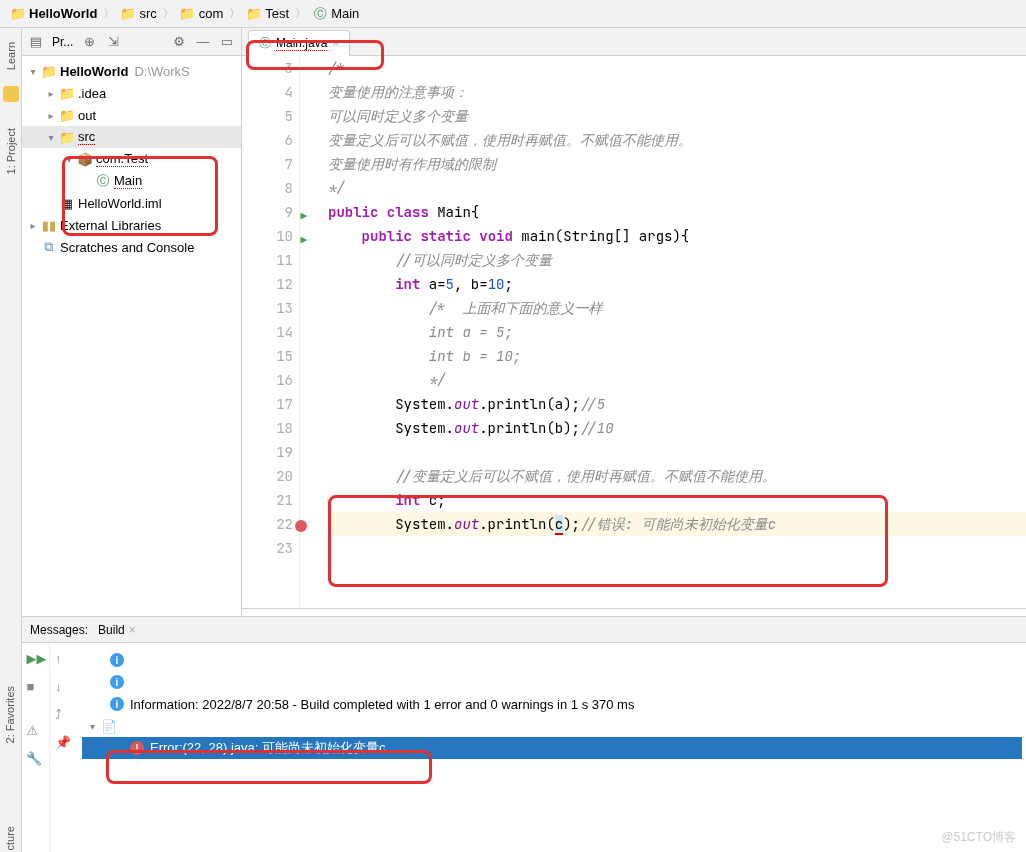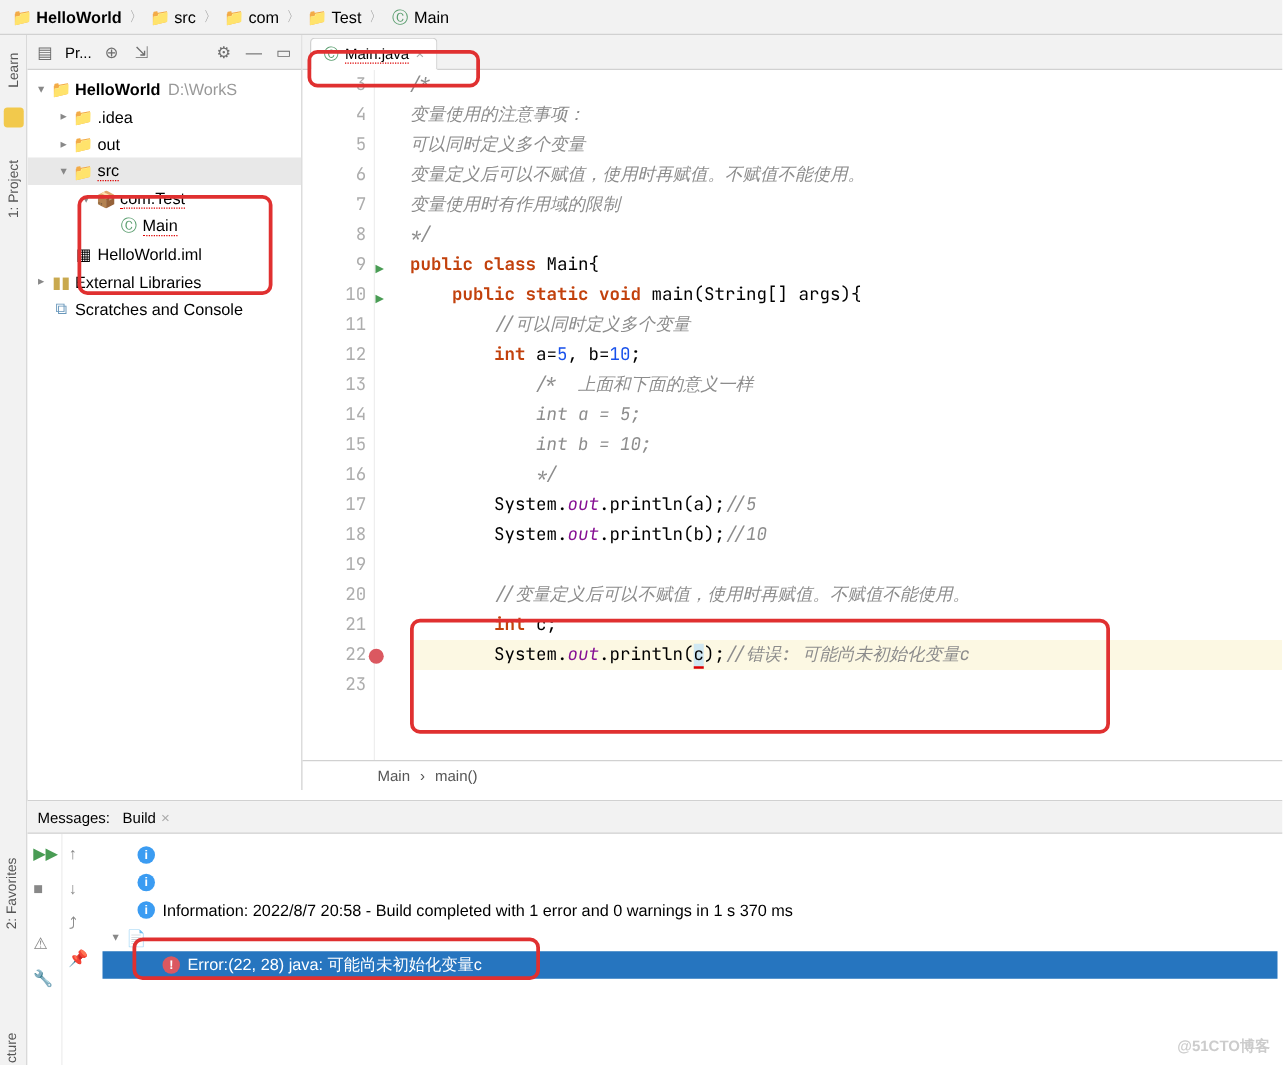--- a/index.html
+++ b/index.html
@@ -33,39 +33,39 @@
 .file-tab .close { color: #aaa; font-size: 12px; cursor: pointer; }
 .code-area { flex: 1; display: flex; overflow: hidden; font-family: "JetBrains Mono", Consolas, monospace; font-size: 14px; line-height: 24px; position: relative; }
 .gutter { width: 58px; text-align: right; color: #adadad; padding: 0 6px; background: #fff; border-right: 1px solid #eee; }
 .gutter .ln { height: 24px; position: relative; }
 .gutter .marker { position: absolute; right: -14px; top: 4px; font-size: 11px; }
 .gutter .run-marker { color: #499c54; }
 .fold-strip { width: 16px; background: #fff; }
 .code-lines { flex: 1; padding-left: 12px; white-space: pre; overflow: hidden; }
 .code-line { height: 24px; }
 .code-line.highlight { background: #fcf8e3; }
-.kw { color: #c2410c; font-weight: bold; }
+.kw { color: #a21caf; font-weight: bold; }
 .num { color: #1750eb; }
 .cmt { color: #8c8c8c; font-style: italic; }
 .fld { color: #871094; font-style: italic; }
 .err-sq { background: #d0e8f2; border-bottom: 2px solid #d00; }
 .breadcrumb-bottom { height: 24px; border-top: 1px solid #d1d1d1; display: flex; align-items: center; padding-left: 60px; font-size: 12px; color: #555; gap: 8px; }
-.messages-pane { position: absolute; left: 22px; right: 0; bottom: 0; height: 212px; border-top: 1px solid #d1d1d1; background: #fff; display: flex; }
+.messages-pane { position: absolute; left: 22px; right: 0; bottom: 0; height: 236px; border-top: 1px solid #d1d1d1; background: #fff; display: flex; }
 .messages-header { position: absolute; left: 0; right: 0; top: 0; height: 26px; border-bottom: 1px solid #d1d1d1; display: flex; align-items: center; padding: 0 8px; font-size: 12px; background: #f2f2f2; gap: 10px; }
 .messages-header .tab { display: flex; align-items: center; gap: 4px; }
 .messages-toolbar { width: 28px; margin-top: 26px; display: flex; flex-direction: column; align-items: center; gap: 10px; padding-top: 8px; border-right: 1px solid #eee; }
 .messages-toolbar .tool { width: 18px; height: 18px; color: #888; cursor: pointer; }
 .messages-toolbar .run { color: #499c54; }
 .messages-body { flex: 1; margin-top: 26px; padding: 6px 4px; overflow: auto; font-size: 13px; }
 .msg-row { display: flex; align-items: center; height: 22px; gap: 6px; padding-left: 8px; }
 .msg-row.selected { background: #2675bf; color: #fff; }
 .info-icon { width: 14px; height: 14px; border-radius: 50%; background: #3b9cf2; color: #fff; font-size: 10px; display: inline-flex; align-items: center; justify-content: center; font-weight: bold; }
 .err-icon { width: 14px; height: 14px; border-radius: 50%; background: #db5860; color: #fff; font-size: 10px; display: inline-flex; align-items: center; justify-content: center; font-weight: bold; }
 .red-box { position: absolute; border: 3px solid #e03030; border-radius: 8px; pointer-events: none; }
-.watermark { position: absolute; right: 10px; bottom: 6px; color: #ccc; font-size: 12px; font-weight: bold; }
+.watermark { position: absolute; right: 10px; bottom: 6px; color: #ccc; font-size: 12px; }
 </style>
 </head>
 <body>
 
 <div class="breadcrumb" id="breadcrumb-top">
     <span class="crumb">
       <span class="icon ">📁</span>
       <span style="font-weight: bold;">HelloWorld</span>
     </span>
     <span class="sep">〉</span>

